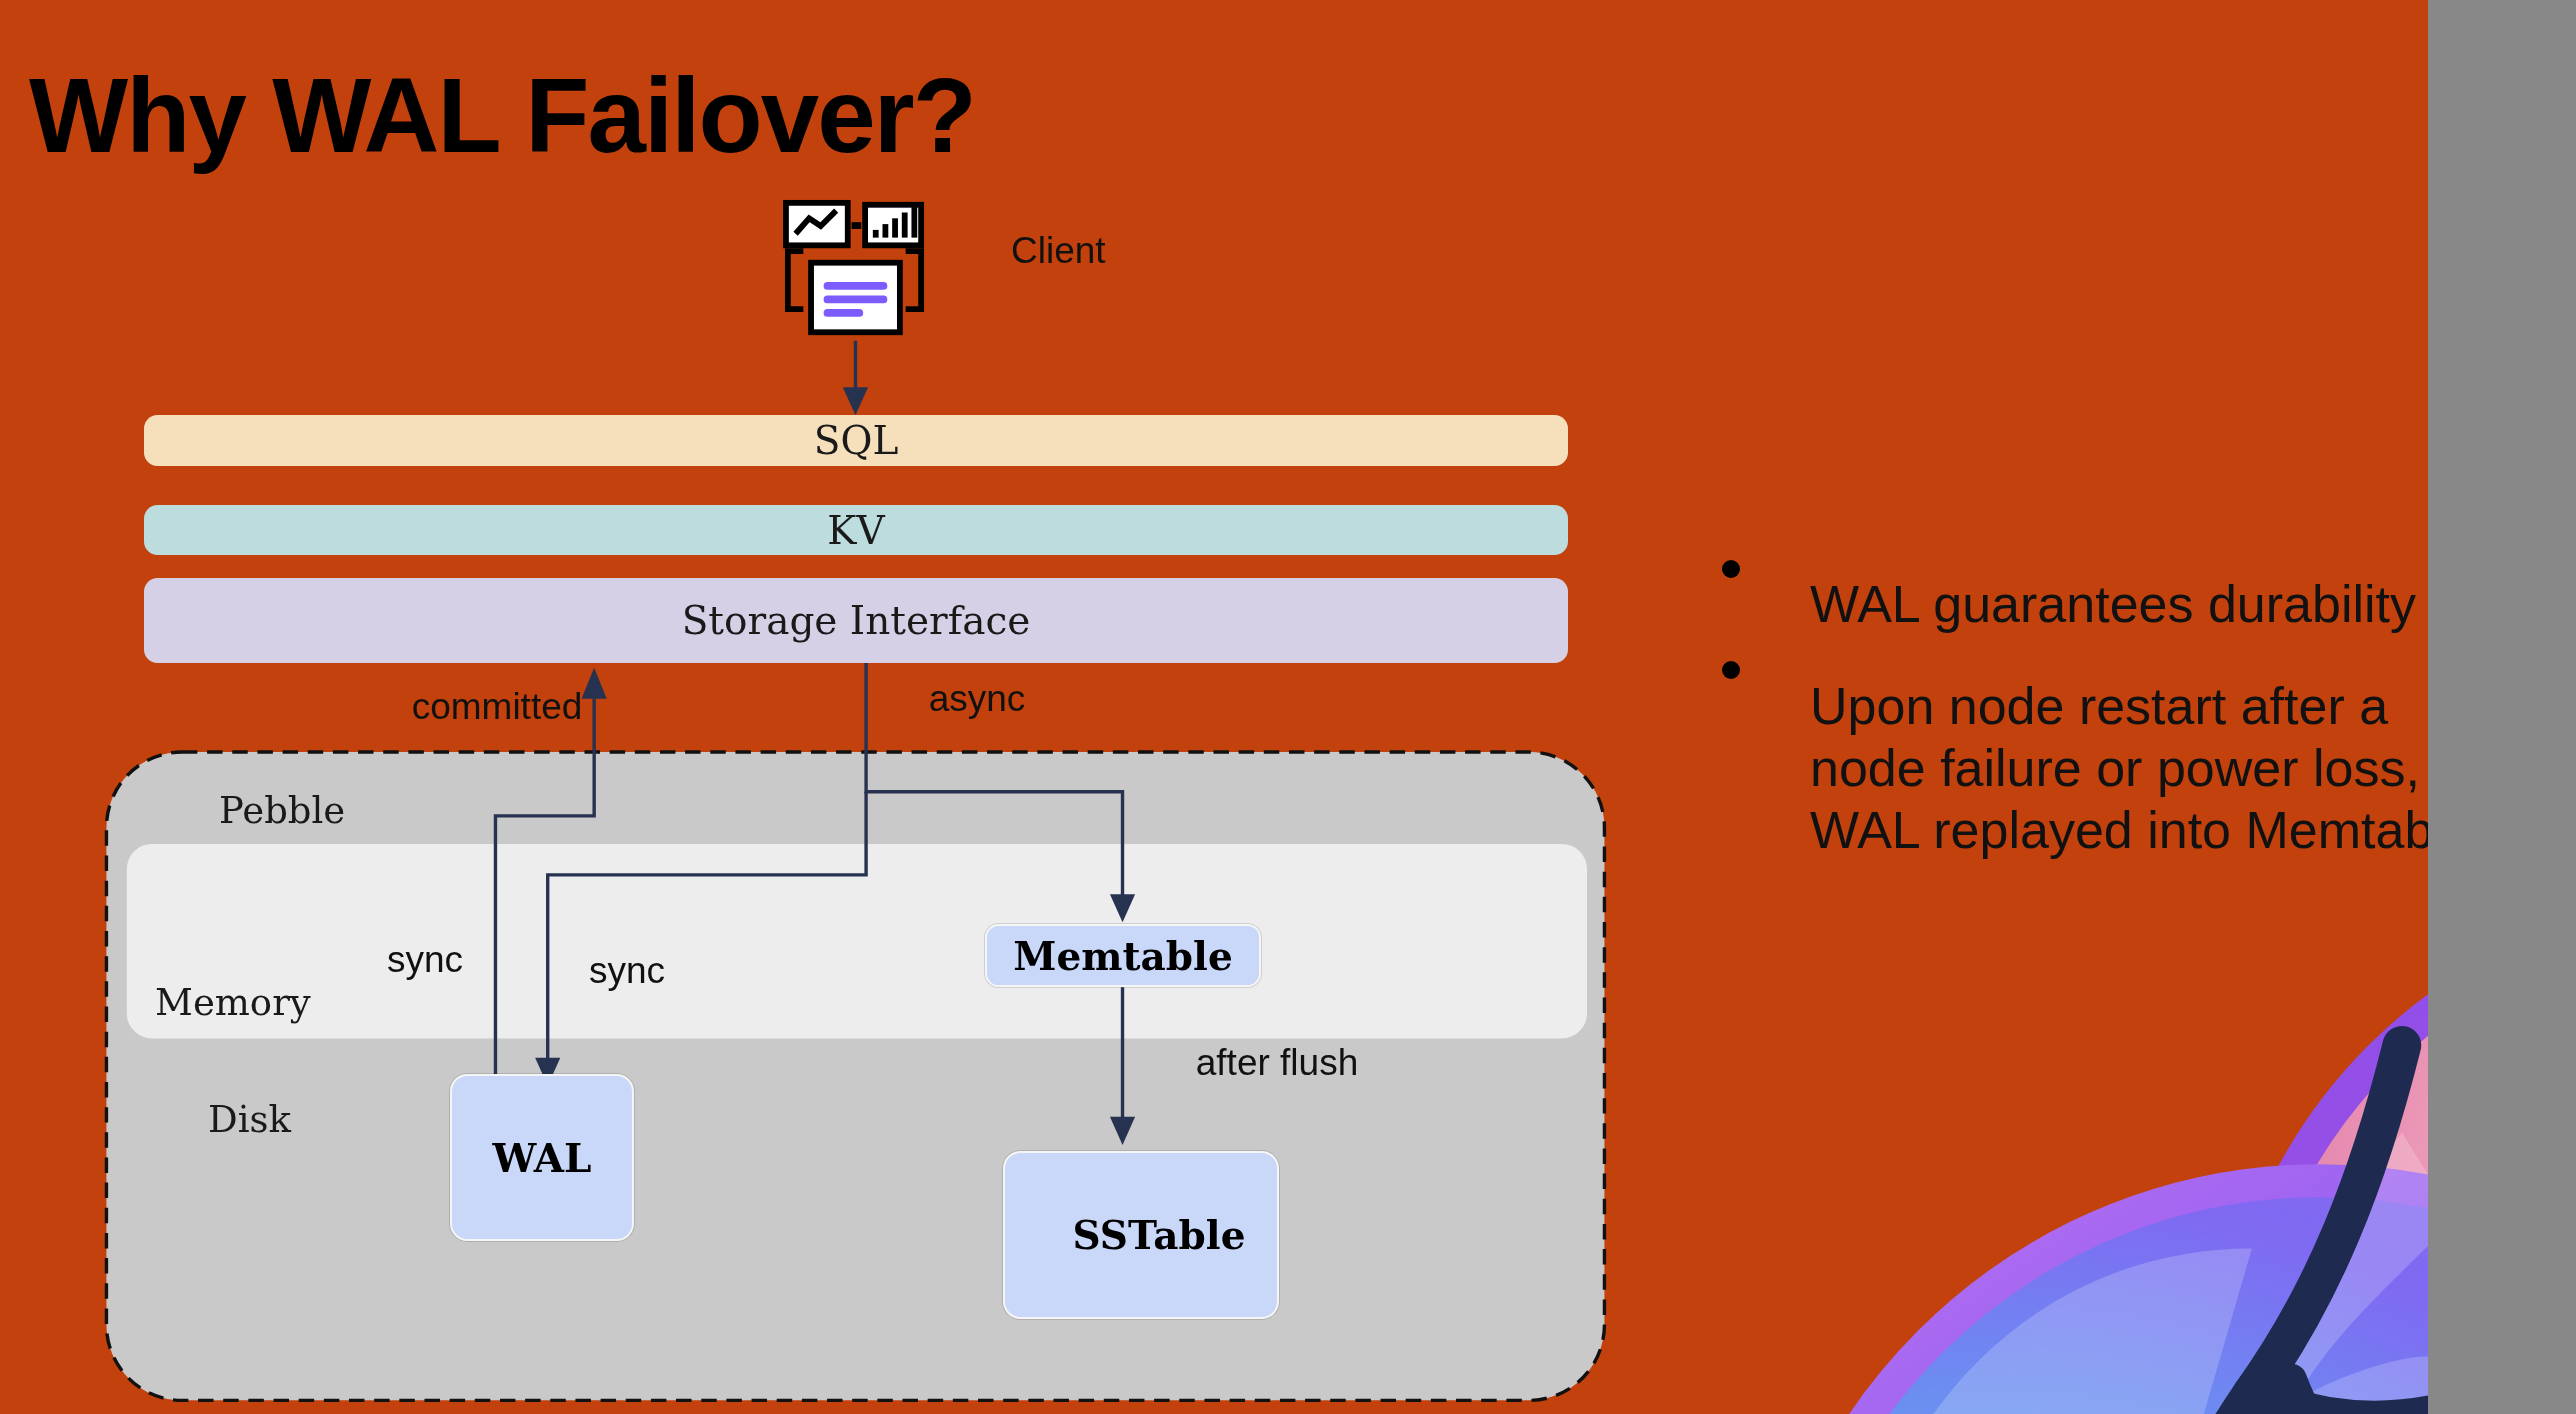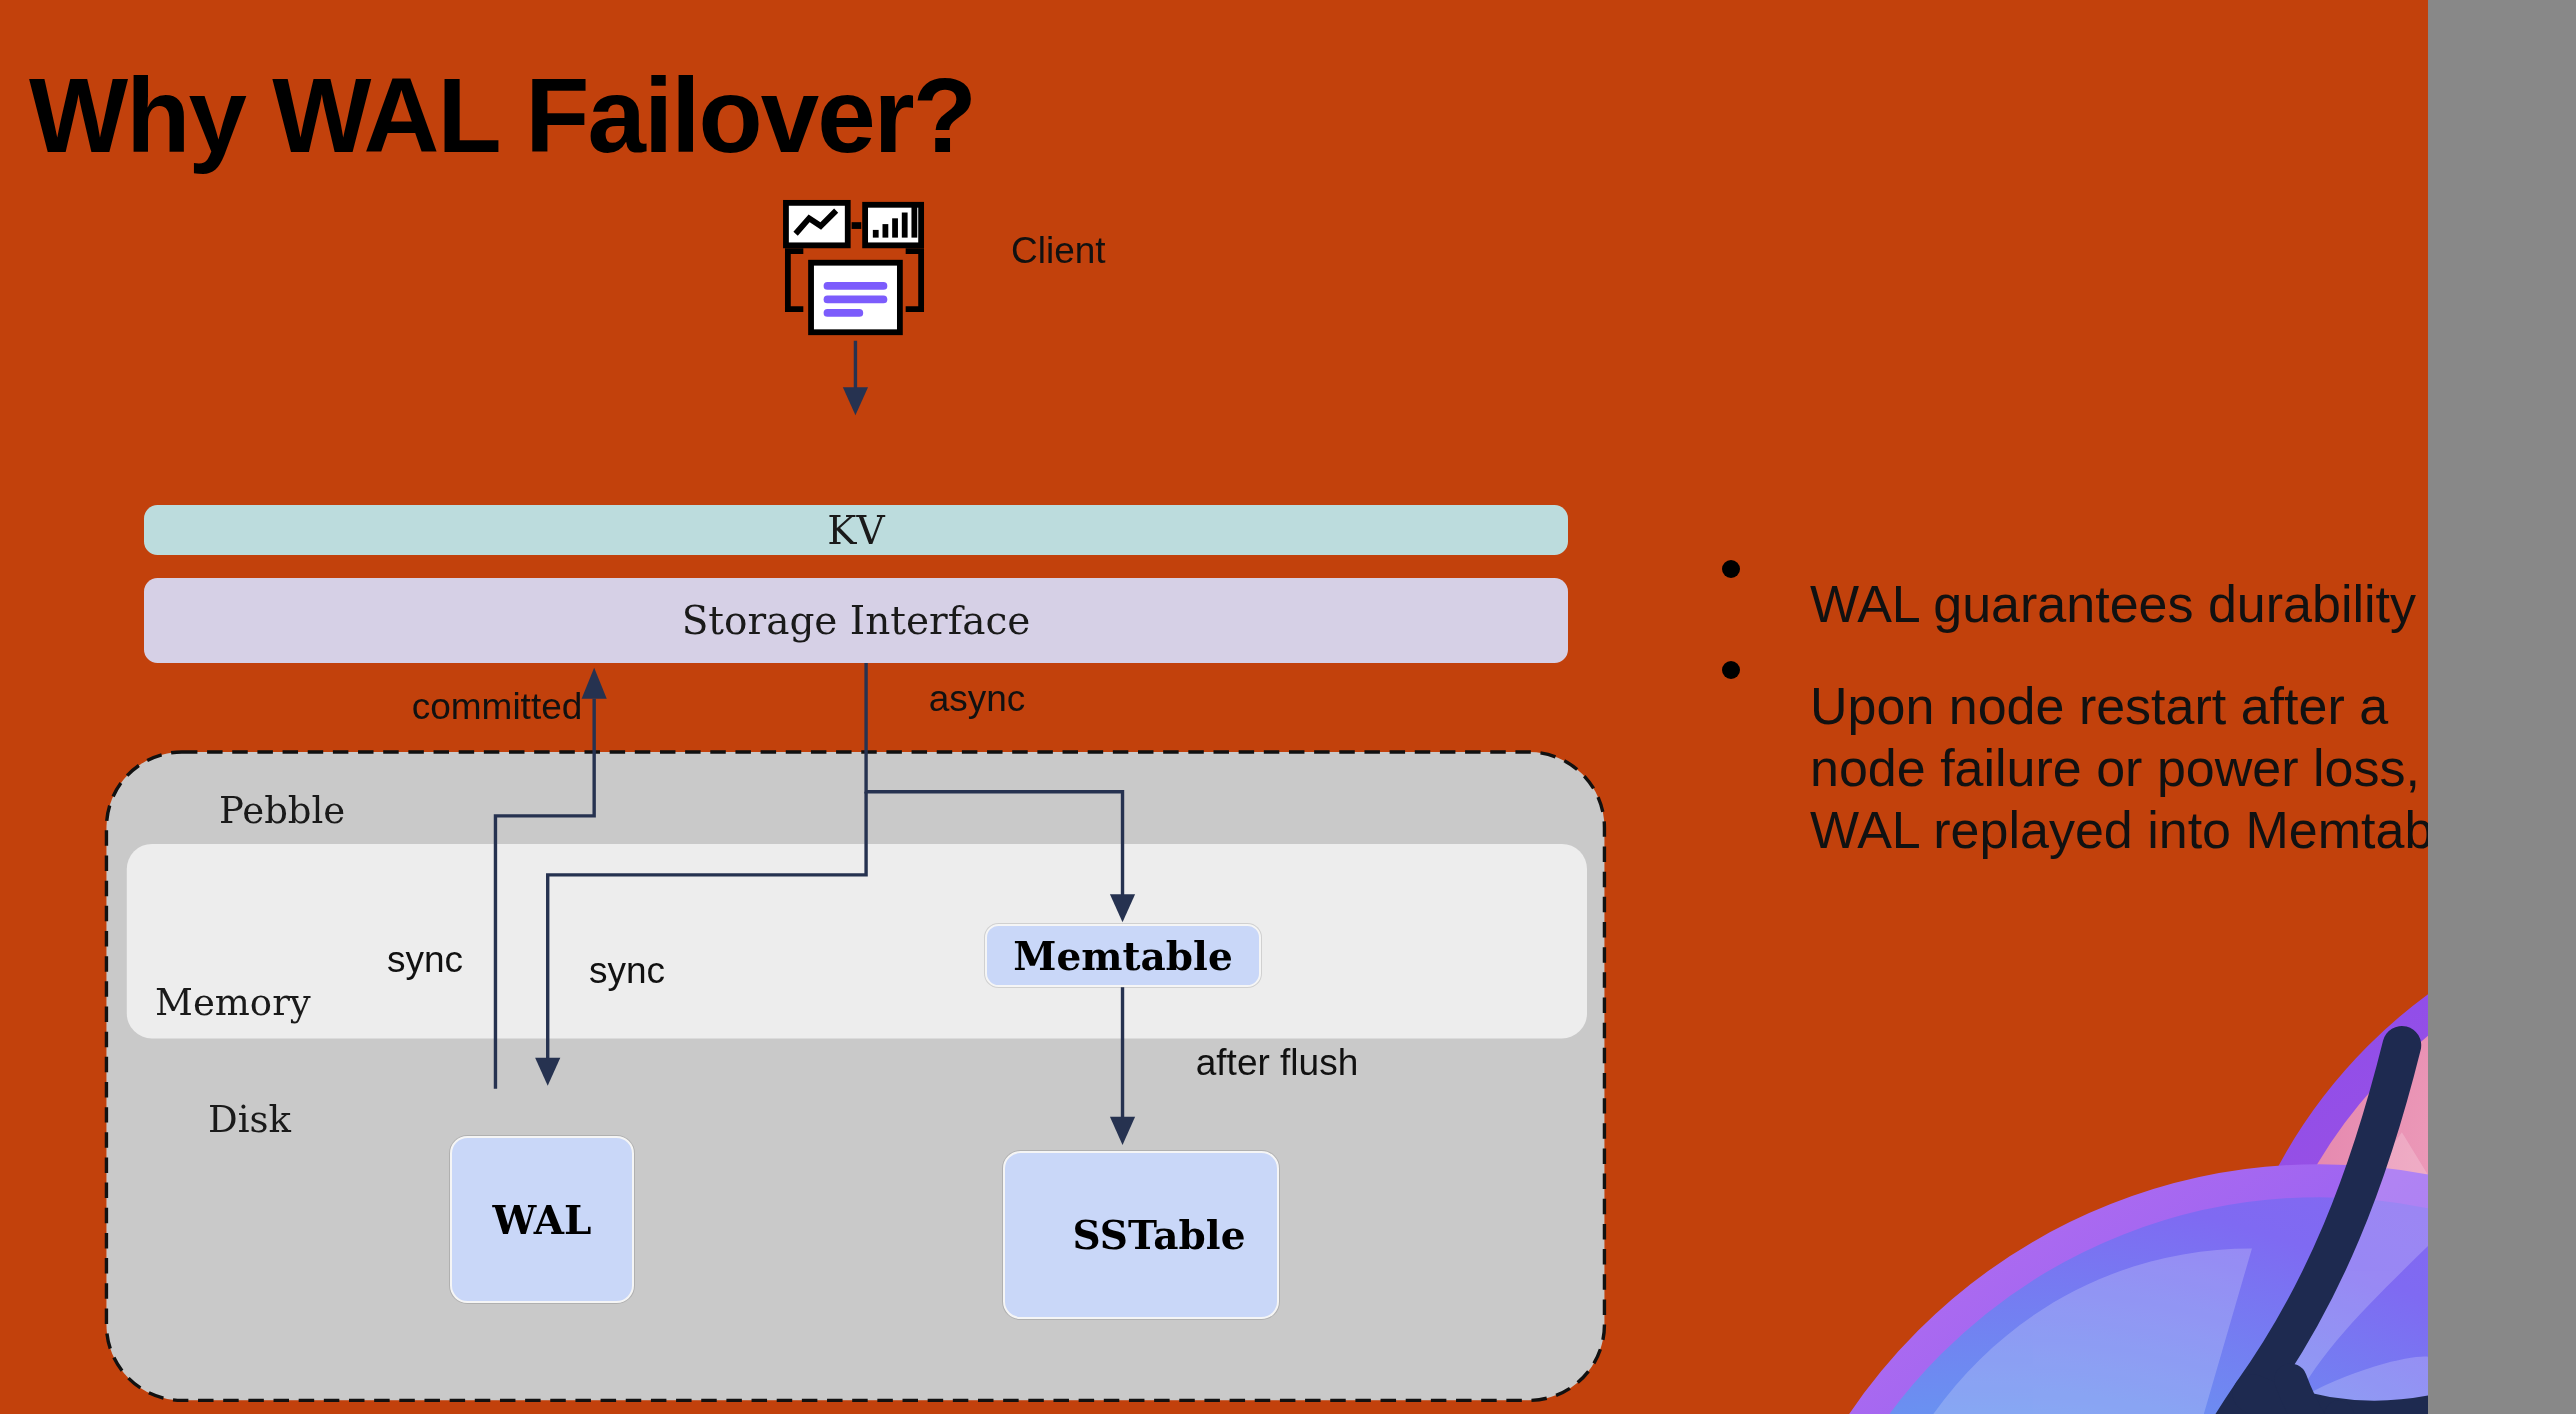--- a/index.html
+++ b/index.html
@@ -42,21 +42,21 @@
   }
   
   .node-box{
     background:#c9d7f8;border:2.9px solid #f5f5f5;border-radius:17.4px;
     box-shadow:0 0 0 1px rgba(0,0,0,0.12);
     display:flex;align-items:center;justify-content:center;
     font-family:"DejaVu Serif","Liberation Serif",serif;
     font-weight:bold;font-size:39px;color:#000;
     z-index:3;box-sizing:border-box;
   }
-  .box-wal{left:450px;top:1136px;width:184px;height:167px;}
+  .box-wal{left:450px;top:1074px;width:184px;height:167px;}
   .box-memtable{left:985px;top:924px;width:276px;height:63px;border-radius:13.5px;}
   .box-sstable{left:1003px;top:1151px;width:276px;height:168px;padding-left:36px;}
   
   .client-label{
     left:1011px;top:230px;font-size:37px;color:#111;z-index:3;
     font-family:"Liberation Sans",sans-serif;
   }
   
   .bullet-dot{
     width:18.4px;height:18.4px;border-radius:50%;background:#000;z-index:3;
@@ -141,20 +141,23 @@
     </g>
     <g fill="#263250">
       <polygon points="871,400 897,400 884,429"></polygon>
       <polygon points="601,722 627,722 614,690"></polygon>
       <polygon points="1147,924 1173,924 1160,953"></polygon>
       <polygon points="553,1093 579,1093 566,1122"></polygon>
       <polygon points="1147,1154 1173,1154 1160,1183"></polygon>
     </g>
   </svg>
 
+  <div class="abs bar bar-sql">
+      <span>SQL</span>
+    </div>
   <div class="abs bar bar-kv">
       <span>KV</span>
     </div>
   <div class="abs bar bar-storage">
       <span>Storage Interface</span>
     </div>
 
   <div class="abs edge-label" style="left:497px;top:707px;">committed</div>
   <div class="abs edge-label" style="left:977px;top:699px;">async</div>
   <div class="abs edge-label" style="left:425px;top:960px;">sync</div>

